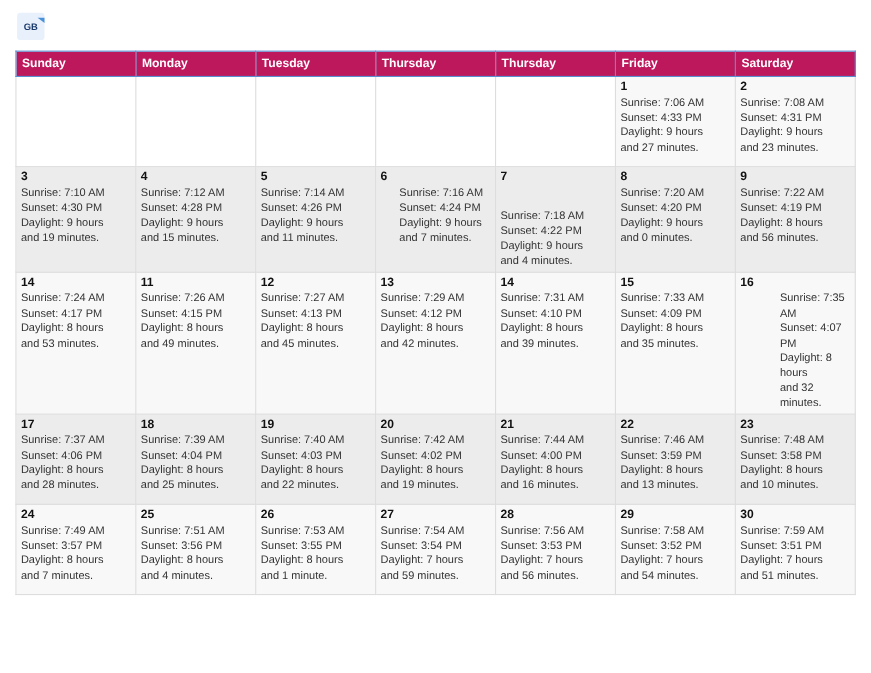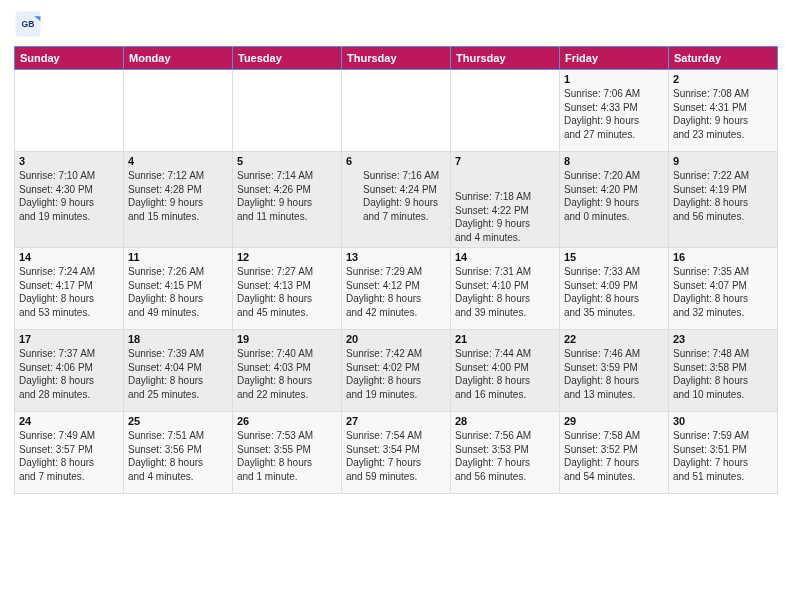--- a/index.html
+++ b/index.html
@@ -244,21 +244,21 @@
           </td>
           <td>
             <span class="day-num">15</span>
             <div class="day-info" style="white-space: pre-line;">Sunrise: 7:33 AM
 Sunset: 4:09 PM
 Daylight: 8 hours
 and 35 minutes.</div>
           </td>
           <td>
             <span class="day-num">16</span>
-            <div class="day-info" style="white-space: pre-line;">Sunrise: 7:35 AM
+            <div class="day-info" style="white-space: pre-line; margin-left: 36px;">Sunrise: 7:35 AM
 Sunset: 4:07 PM
 Daylight: 8 hours
 and 32 minutes.</div>
           </td>
         </tr>
         <tr>
           <td>
             <span class="day-num">17</span>
             <div class="day-info" style="white-space: pre-line;">Sunrise: 7:37 AM
 Sunset: 4:06 PM

